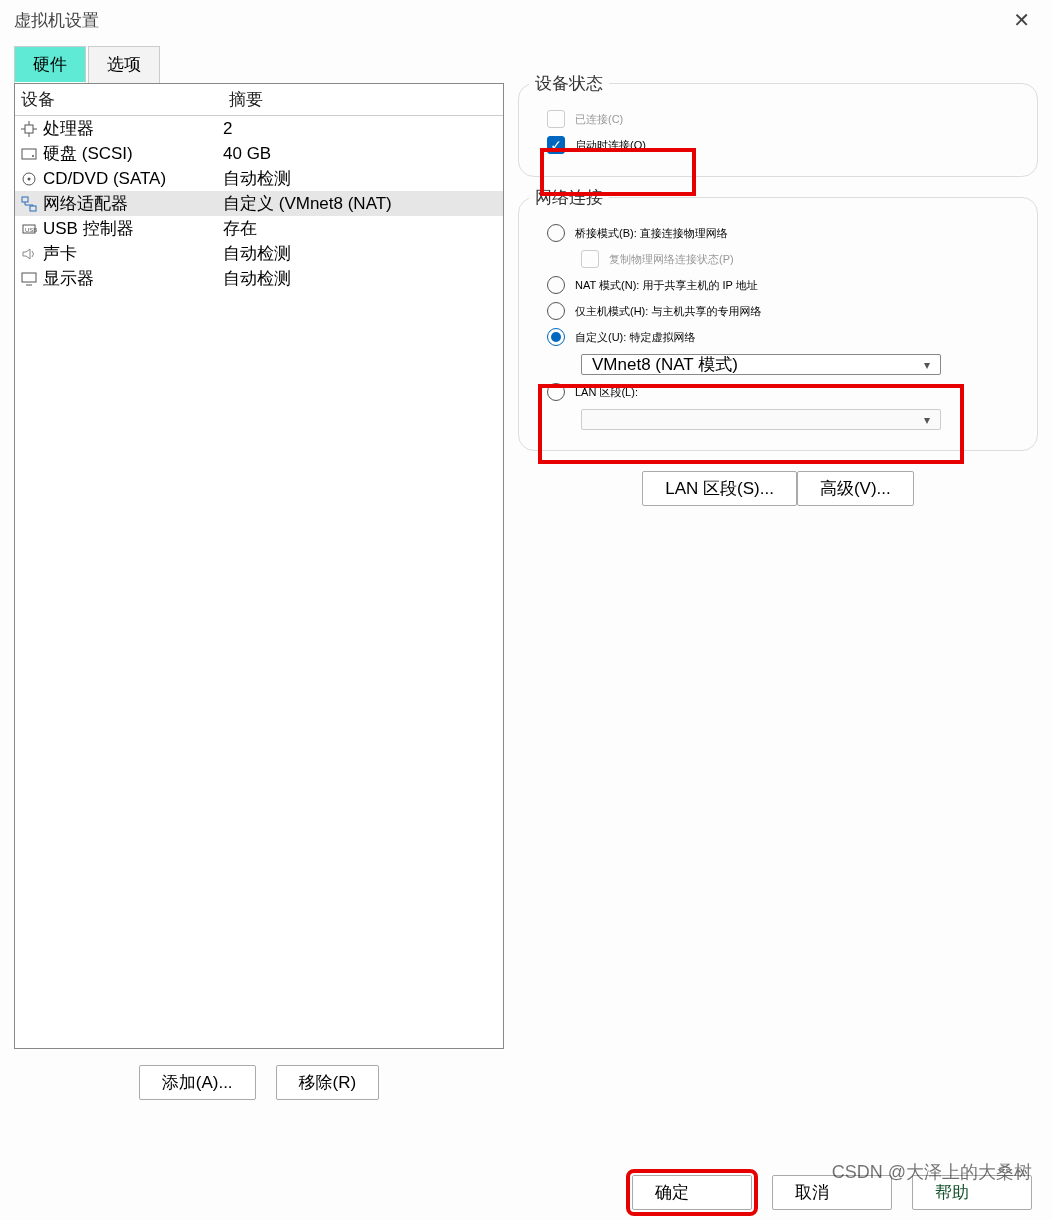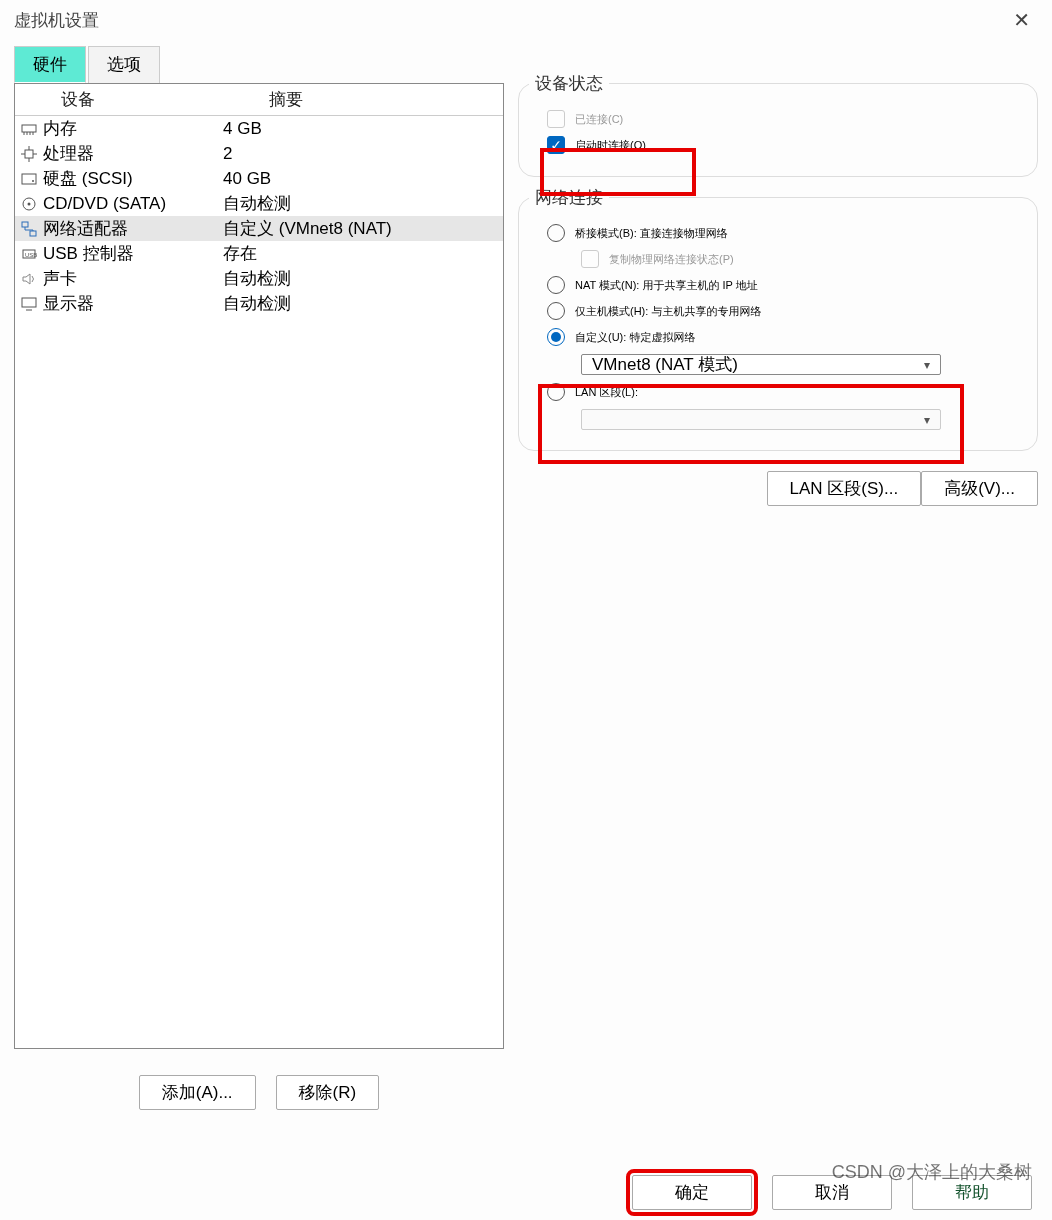--- a/index.html
+++ b/index.html
@@ -8,51 +8,51 @@
   .titlebar .title { font-size: 17px; color: #444; }
   .close-x { font-size: 20px; color: #444; cursor: pointer; padding: 4px 8px; }
   .tabs { display: flex; margin: 6px 0 0 14px; }
   .tab { padding: 6px 18px; border: 1px solid #ccc; background: #f3f3f3; font-size: 17px; cursor: pointer; border-bottom: none; margin-right: 2px; }
   .tab.active { background: #5eead4; border-bottom: 1px solid #fff; position: relative; z-index: 2; }
   .content { display: flex; padding: 0 14px; gap: 14px; }
   .left { width: 490px; display: flex; flex-direction: column; }
   .dev-table { border: 1px solid #888; height: 966px; background: #fff; margin-top: 0; }
   .dev-header { display: flex; border-bottom: 1px solid #ccc; }
   .dev-header > div { padding: 4px 6px; font-size: 17px; color: #222; }
-  .col1 { width: 208px; margin-left: 40px; }
+  .col1 { width: 208px; }
   .col2 { flex: 1; }
   .dev-row { display: flex; align-items: center; height: 25px; padding: 0 4px; cursor: pointer; }
   .dev-row.selected { background: #e6e6e6; }
   .dev-row .ic { width: 20px; height: 20px; margin-right: 4px; display: flex; align-items: center; justify-content: center; }
   .dev-row .lbl { width: 180px; font-size: 17px; }
   .dev-row .sum { font-size: 17px; }
-  .btn-row { display: flex; justify-content: center; gap: 20px; margin-top: 26px; }
+  .btn-row { display: flex; justify-content: center; gap: 20px; margin-top: 16px; }
   .btn { border: 1px solid #aaa; background: #fff; padding: 5px 22px; font-size: 17px; cursor: pointer; border-radius: 2px; }
   .btn.disabled { color: #14532d; }
   .right { flex: 1; padding-top: 0; }
   .group { border: 1px solid #ddd; border-radius: 16px; padding: 18px 14px 14px; margin-bottom: 20px; position: relative; }
   .group-title { position: absolute; top: -12px; left: 10px; background: #fdfdfd; padding: 0 6px; font-size: 17px; color: #333; }
   .chk-row, .rad-row { display: flex; align-items: center; margin: 8px 0 8px 14px; font-size: 11px; }
   .sub-row { margin-left: 48px; }
   .chk { width: 18px; height: 18px; border: 1px solid #888; border-radius: 3px; margin-right: 10px; display: flex; align-items: center; justify-content: center; }
   .chk.checked { background: #0067c0; border-color: #0067c0; }
   .chk.checked::after { content: "✓"; color: #fff; font-size: 14px; line-height: 1; }
   .chk.disabled { border-color: #ccc; }
   .rad { width: 18px; height: 18px; border: 1.6px solid #555; border-radius: 50%; margin-right: 10px; display: flex; align-items: center; justify-content: center; }
   .rad.sel { border-color: #0067c0; }
   .rad.sel::after { content: ""; width: 10px; height: 10px; background: #0067c0; border-radius: 50%; }
   .disabled-text { color: #999; }
   .combo { margin: 6px 0 6px 48px; width: 360px; height: 21px; border: 1px solid #888; border-radius: 2px; display: flex; align-items: center; justify-content: space-between; padding: 0 10px; background: #fff; font-size: 17px; }
   .combo.disabled { color: #aaa; border-color: #ccc; background: #fafafa; }
   .chev { font-size: 12px; color: #555; }
   .hl-box1 { position: absolute; left: 540px; top: 148px; width: 156px; height: 48px; border: 4px solid #e60000; pointer-events: none; }
   .hl-box2 { position: absolute; left: 538px; top: 384px; width: 426px; height: 80px; border: 4px solid #e60000; pointer-events: none; }
-  .right-btns { display: flex; justify-content: flex-end; margin-top: 10px; }
+  .right-btns { display: flex; justify-content: center; margin-top: 10px; }
   .footer { position: absolute; bottom: 10px; right: 20px; display: flex; gap: 20px; align-items: center; }
-  .footer .btn { width: 120px; text-align: center; }
+  .footer .btn { width: 120px; text-align: left; }
   .hl-ok { outline: 4px solid #e60000; outline-offset: 2px; }
   .watermark { position: absolute; right: 20px; bottom: 36px; color: #000000; font-size: 18px; opacity: .55; pointer-events: none; }
   svg { display: block; }
 </style>
 </head>
 <body>
 
 <div class="titlebar">
   <span class="title">虚拟机设置</span>
   <span class="close-x">✕</span>
@@ -66,33 +66,20 @@
 <div class="content">
   <div class="left">
     <div class="dev-table">
       <div class="dev-header">
         <div class="col1">设备</div>
         <div class="col2">摘要</div>
       </div>
       <div id="rows">
           <div class="dev-row">
             <span class="ic">
-              <svg width="16" height="14">
-                <rect x="1" y="3" width="14" height="7" fill="none" stroke="#555"></rect>
-                <line x1="3" y1="10" x2="3" y2="13" stroke="#555"></line>
-                <line x1="6" y1="10" x2="6" y2="13" stroke="#555"></line>
-                <line x1="9" y1="10" x2="9" y2="13" stroke="#555"></line>
-                <line x1="12" y1="10" x2="12" y2="13" stroke="#555"></line>
-              </svg>
-            </span>
-            <span class="lbl">内存</span>
-            <span class="sum">4 GB</span>
-          </div>
-          <div class="dev-row">
-            <span class="ic">
               <svg width="16" height="16">
                 <rect x="4" y="4" width="8" height="8" fill="none" stroke="#555"></rect>
                 <line x1="8" y1="0" x2="8" y2="4" stroke="#555"></line>
                 <line x1="8" y1="12" x2="8" y2="16" stroke="#555"></line>
                 <line x1="0" y1="8" x2="4" y2="8" stroke="#555"></line>
                 <line x1="12" y1="8" x2="16" y2="8" stroke="#555"></line>
               </svg>
             </span>
             <span class="lbl">处理器</span>
             <span class="sum">2</span>

